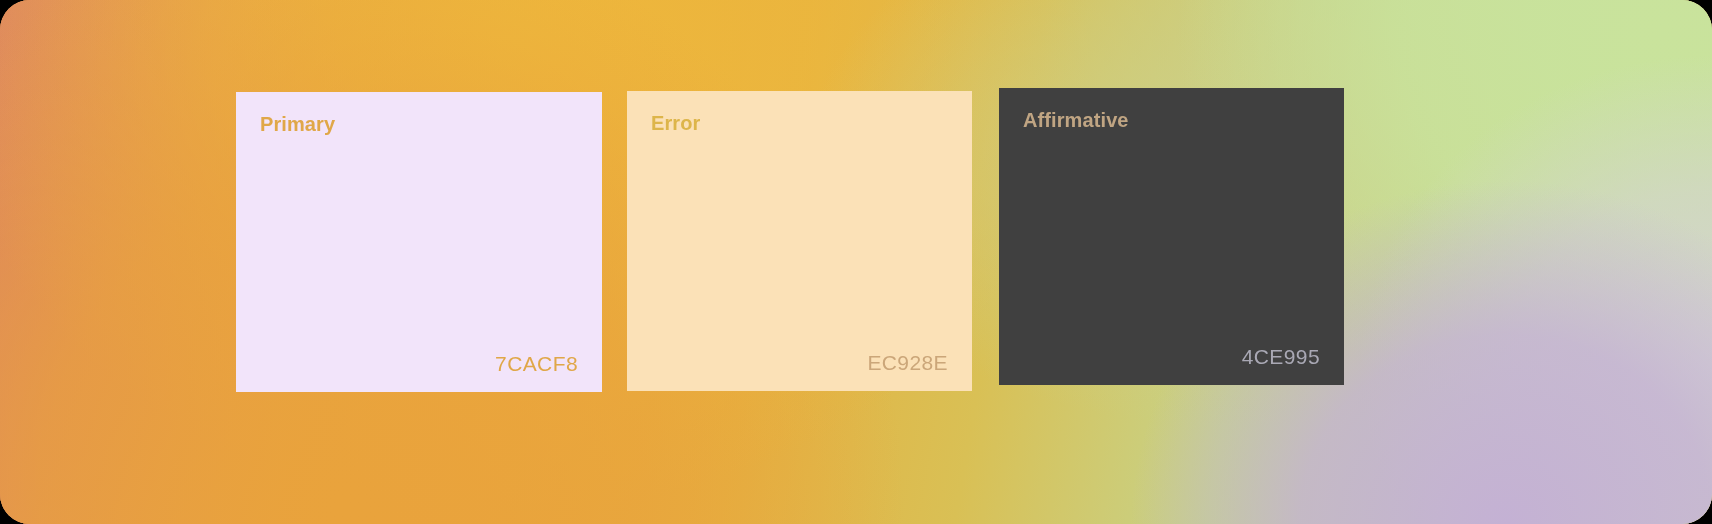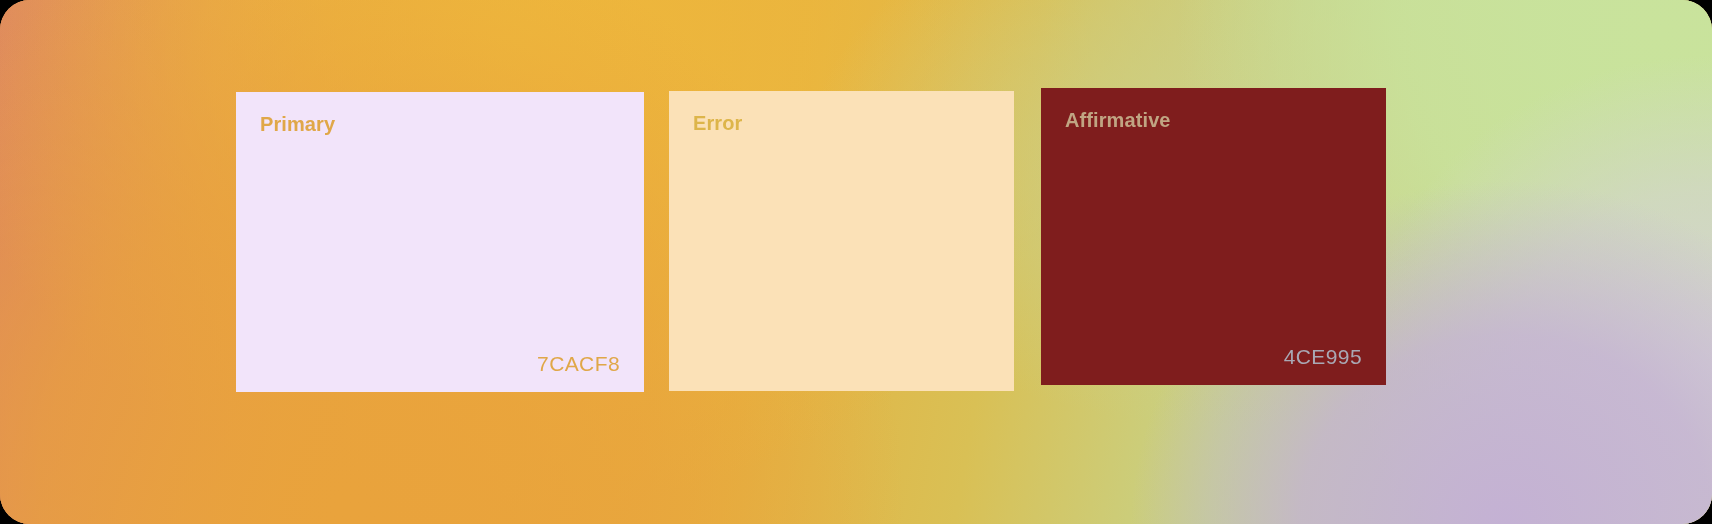--- a/index.html
+++ b/index.html
@@ -98,21 +98,21 @@
   .swatch-hex {
     font-size: 21px;
     font-weight: normal;
     letter-spacing: 0.4px;
     text-align: right;
     line-height: 1;
     white-space: nowrap;
   }
 
   
-  #card-primary     { width: 408px; height: 300px; margin-left: 0px;  margin-top: 4px; }
+  #card-primary     { width: 366px; height: 300px; margin-left: 0px;  margin-top: 4px; }
   #card-error       { width: 345px; height: 300px; margin-left: 25px; margin-top: 3px; gap: 36px; }
   #card-affirmative { width: 345px; height: 297px; margin-left: 27px; margin-top: 0px; }
 </style>
 </head>
 <body style="background: rgb(0, 0, 0);">
 
 <div id="canvas" style="border-radius: 30px;">
 
   <div class="mesh mesh-base"></div>
   <div class="mesh mesh-salmon"></div>
@@ -125,21 +125,22 @@
 
   <div id="swatch-row">
 
     <div class="swatch-card" id="card-primary" style="background-color: rgb(242, 228, 250);">
       <div class="swatch-title" style="color: rgb(224, 167, 72);">Primary</div>
       <div class="swatch-hex" style="color: rgb(224, 167, 72);">7CACF8</div>
     </div>
 
     <div class="swatch-card" id="card-error" style="background-color: rgb(251, 225, 183);">
       <div class="swatch-title" style="color: rgb(221, 181, 74);">Error</div>
+      <div class="swatch-hex" style="color: rgb(203, 166, 121);">EC928E</div>
     </div>
 
-    <div class="swatch-card" id="card-affirmative" style="background-color: #7f1d1d; gap: 36px;">
+    <div class="swatch-card" id="card-affirmative" style="background-color: #404040; gap: 36px;">
       <div class="swatch-title" style="color: rgb(192, 165, 131);">Affirmative</div>
       <div class="swatch-hex" style="color: rgb(169, 168, 180);">4CE995</div>
     </div>
 
   </div>
 </div>
 
 </body></html>

